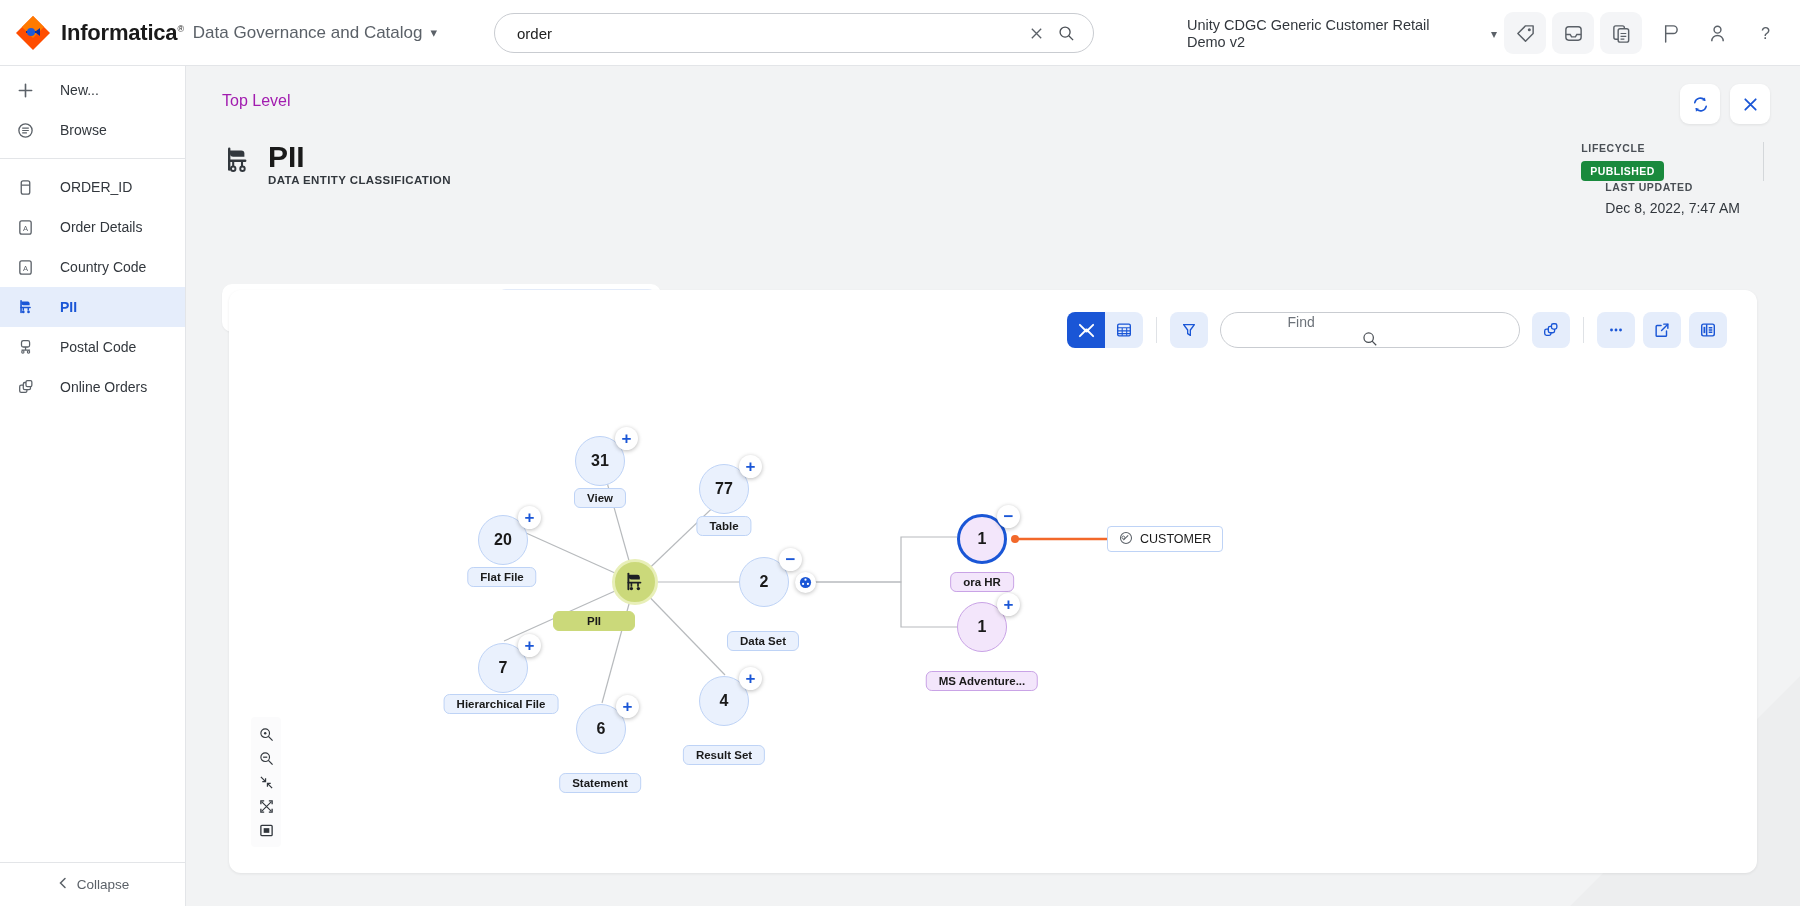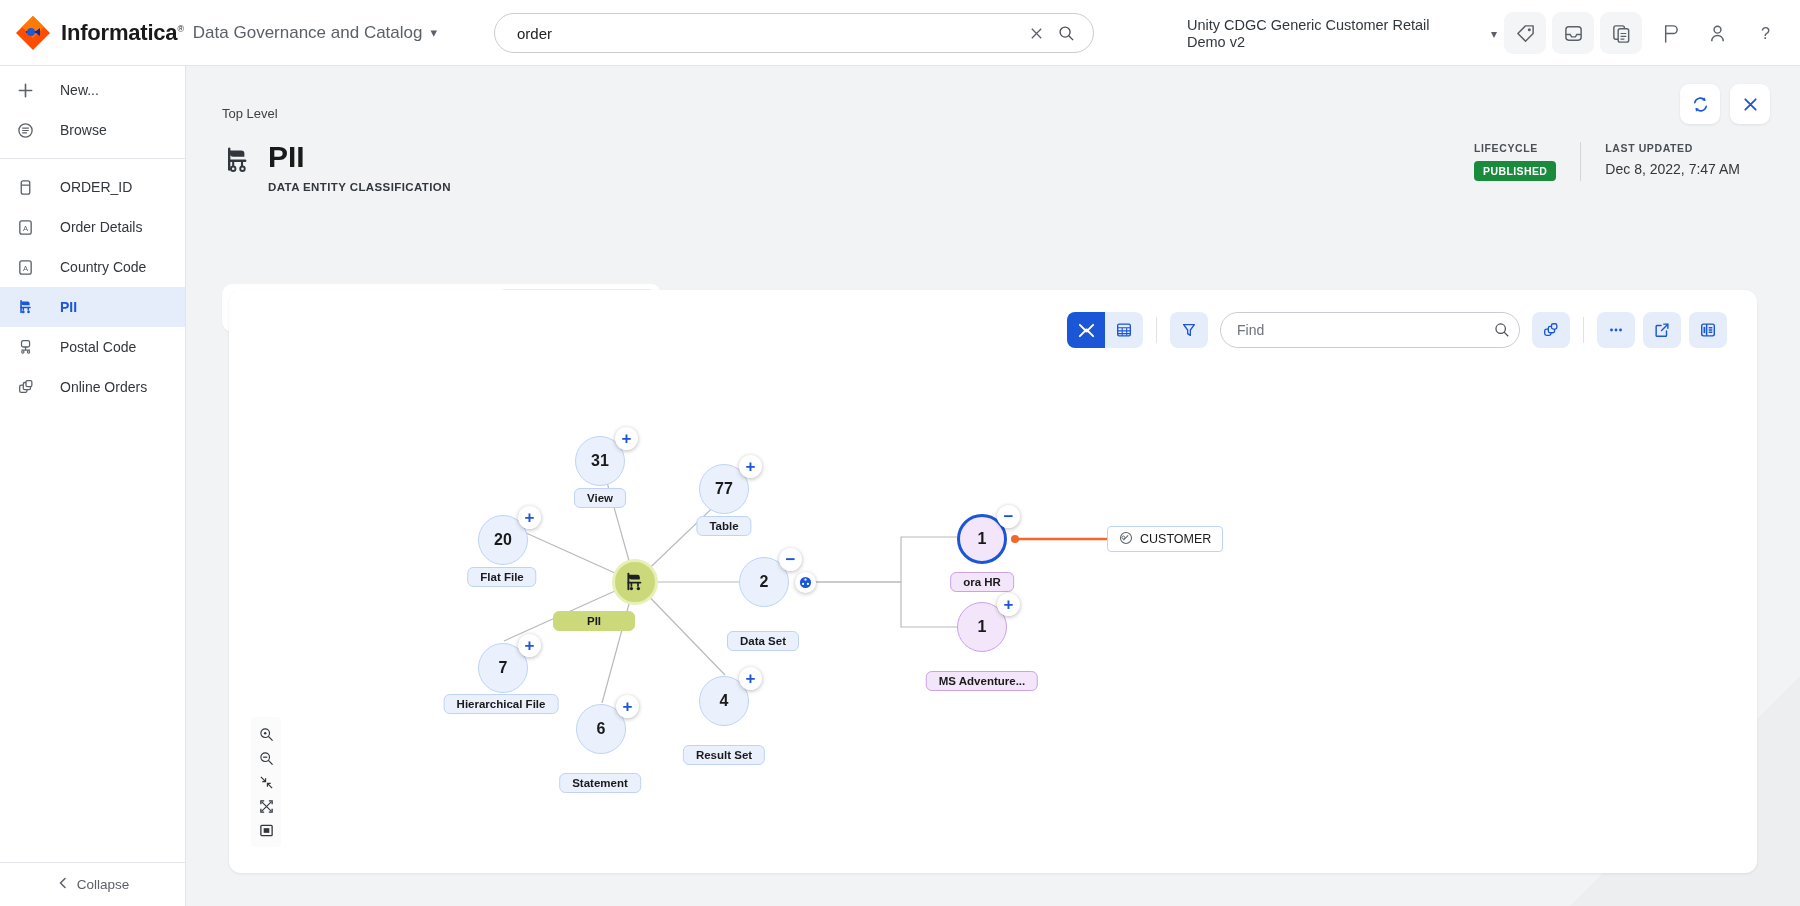--- a/index.html
+++ b/index.html
@@ -79,28 +79,28 @@
   
   .main {
     position: absolute; top: 66px; left: 186px; width: 1614px; height: 840px;
     background: #f2f3f4; overflow: hidden;
   }
   .bg-chevron {
     position: absolute; right: -60px; bottom: -40px;
     width: 520px; height: 470px; pointer-events: none; opacity: .55;
   }
 
-  .breadcrumb { position: absolute; left: 36px; top: 40px; font-size: 13px; color: #404040; cursor: pointer; }
+  .breadcrumb { position: absolute; left: 36px; top: 26px; font-size: 16px; color: #a21caf; cursor: pointer; }
 
   .page-head { position: absolute; left: 36px; top: 74px; display: flex; align-items: flex-start; gap: 14px; }
   .page-ico { width: 32px; height: 32px; color: #32373d; margin-top: 4px; }
   .page-title { font-size: 30px; font-weight: bold; color: #1a1a1a; line-height: 34px; }
-  .page-sub { font-size: 11.5px; font-weight: bold; color: #32373d; letter-spacing: .4px; margin-top: 7px; }
-
-  .meta { position: absolute; right: 36px; top: 76px; display: flex; gap: 0; }
+  .page-sub { font-size: 11.5px; font-weight: bold; color: #32373d; letter-spacing: .4px; margin-top: 0; }
+
+  .meta { position: absolute; right: 36px; top: 76px; display: flex; gap: 0; flex-direction: column; }
   .meta-cell { padding: 0 24px; }
   .meta-cell.first { padding-left: 0; border-right: 1px solid #d4d7da; }
   .meta-label { font-size: 10.5px; font-weight: bold; color: #4a4f55; letter-spacing: .6px; }
   .badge-pub {
     display: inline-block; margin-top: 7px; background: #1a8a3d; color: #fff;
     font-size: 10.5px; font-weight: bold; letter-spacing: .4px;
     padding: 4px 9px; border-radius: 4px;
   }
   .meta-val { font-size: 14px; color: #32373d; margin-top: 7px; }
 
@@ -136,21 +136,21 @@
     background: #e5edfb; color: #1a56d6; cursor: pointer;
   }
   .seg-btn.on { background: #1a56d6; color: #fff; }
   .tb-div { width: 1px; height: 26px; background: #dfe2e6; margin: 0 5px; }
   .tb-btn {
     width: 38px; height: 36px; border-radius: 8px; background: #e5edfb; color: #1a56d6;
     display: flex; align-items: center; justify-content: center; cursor: pointer;
   }
   .find-wrap {
     width: 300px; height: 36px; border: 1px solid #c9ccd1; border-radius: 18px;
-    background: #fff; display: flex; align-items: center; margin: 0 4px;
+    background: #fff; display: flex; align-items: center; margin: 0 4px; flex-direction: column;
   }
   .find-wrap input {
     flex: 1; border: 0; outline: none; background: transparent; font-size: 14px;
     color: #32373d; padding-left: 16px; font-family: "Liberation Sans", sans-serif;
   }
   .find-wrap input::placeholder { color: #6d737a; }
   .find-ico { width: 34px; display: flex; align-items: center; justify-content: center; color: #4a4f55; cursor: pointer; }
 
   .zoom-ctrl {
     position: absolute; left: 22px; bottom: 26px; width: 30px;

